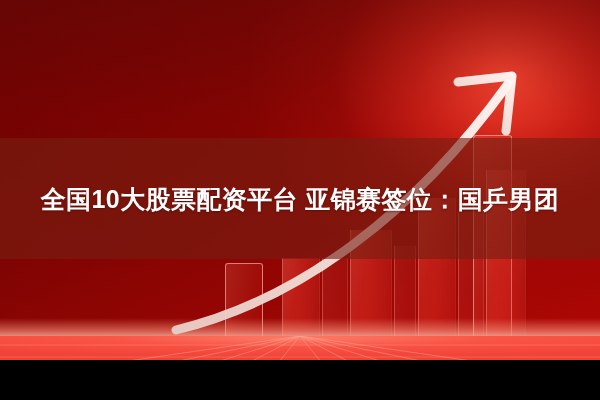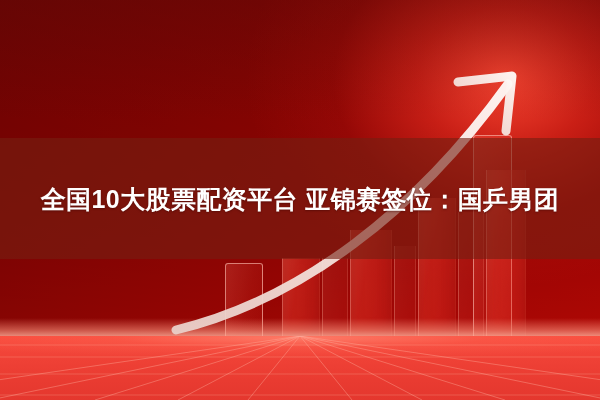--- a/index.html
+++ b/index.html
@@ -7,21 +7,21 @@
     padding: 0;
     background: #000;
   }
   body {
     font-family: "Liberation Sans", "DejaVu Sans", sans-serif;
   }
 
   #banner {
     position: relative;
     width: 600px;
-    height: 400px;
+    height: 360px;
     overflow: hidden;
     background: #b5201c;
   }
 
   
   .wall {
     position: absolute;
     left: 0; top: 0;
     width: 600px;
     height: 340px;

